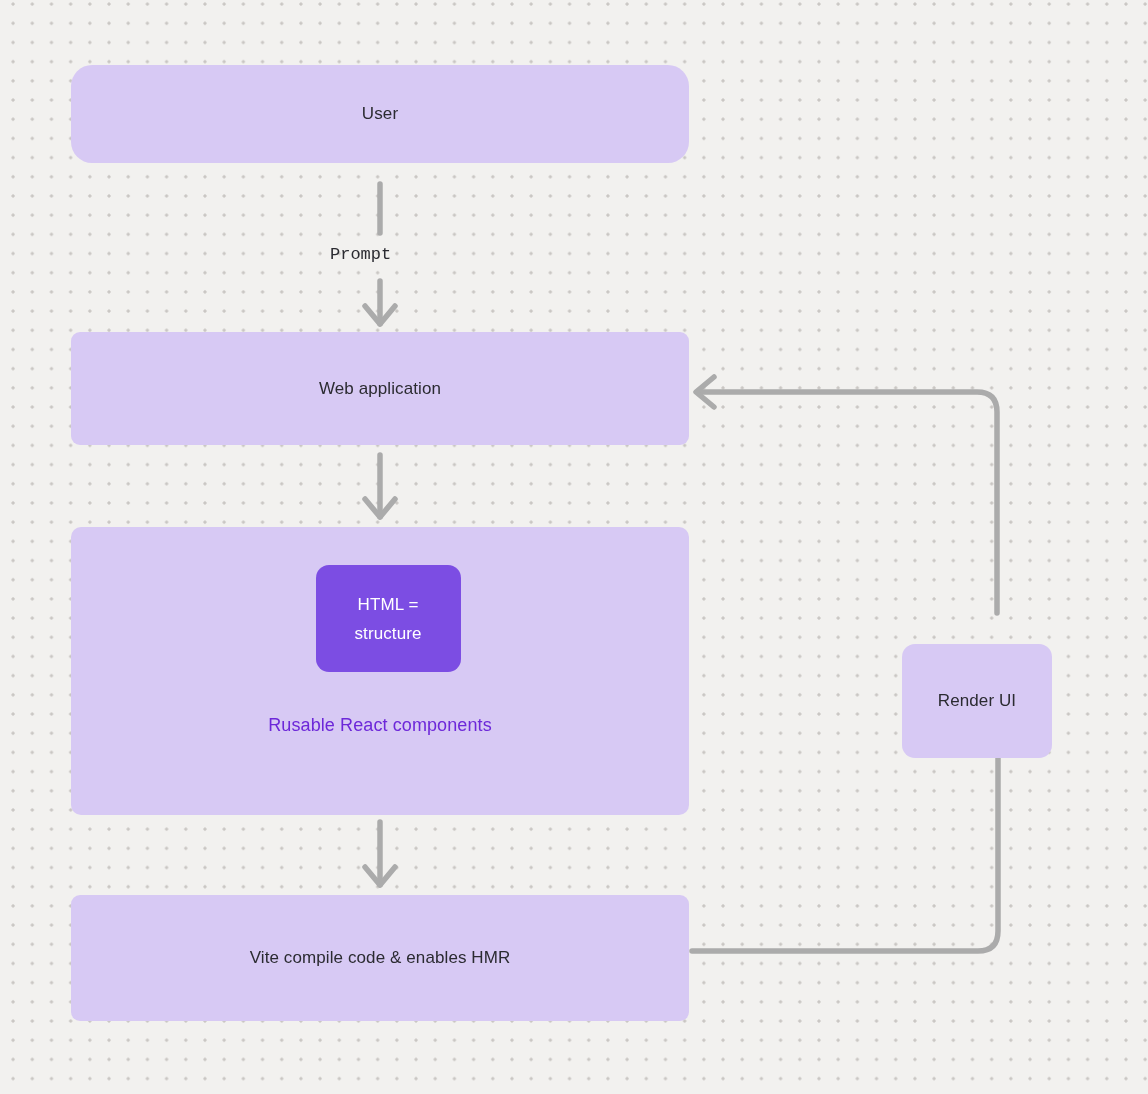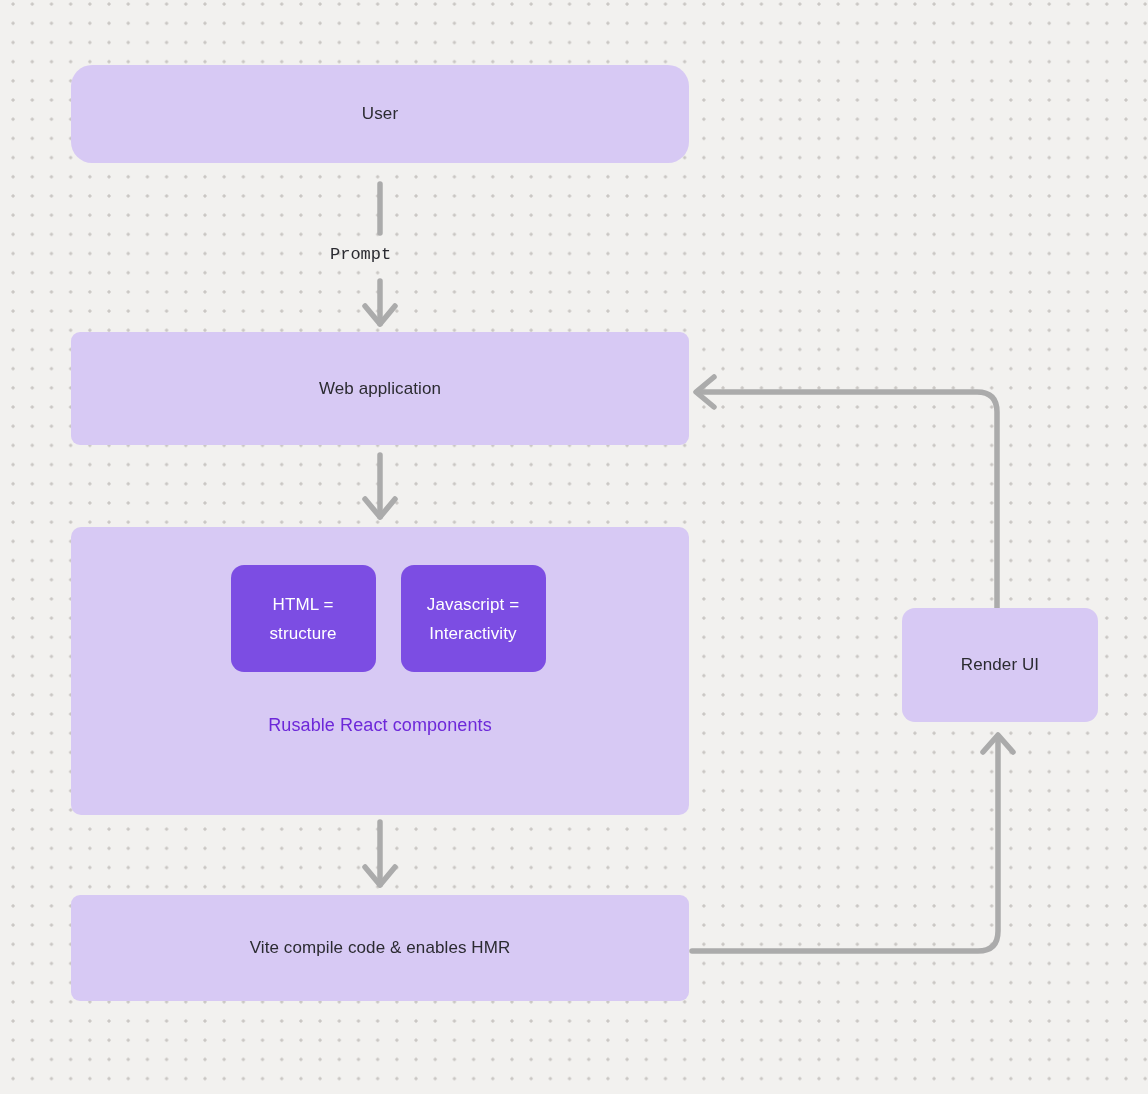--- a/index.html
+++ b/index.html
@@ -26,22 +26,22 @@
     background: #d7c9f4;
     border-radius: 9px;
     color: #2b2b31;
     font-size: 17px;
     font-weight: 500;
     letter-spacing: 0.1px;
   }
   .node-user            { left: 71px;  top: 65px;  width: 618px; height: 98px; border-radius: 21px; }
   .node-web-application { left: 71px;  top: 332px; width: 618px; height: 113px; }
   .node-components      { left: 71px;  top: 527px; width: 618px; height: 288px; border-radius: 10px; }
-  .node-vite            { left: 71px;  top: 895px; width: 618px; height: 106px; }
-  .node-render-ui       { left: 902px; top: 608px; width: 196px; height: 114px; border-radius: 13px; }
+  .node-vite            { left: 71px;  top: 895px; width: 618px; height: 126px; }
+  .node-render-ui       { left: 902px; top: 644px; width: 150px; height: 114px; border-radius: 13px; }
 
   .chip-row {
     position: absolute;
     left: 0; top: 38px;
     width: 618px;
     display: flex;
     justify-content: center;
     gap: 25px;
     margin-left: 8px;
   }
@@ -131,23 +131,20 @@
 
   <div class="node node-web-application">
     <span>Web application</span>
   </div>
 
   <div class="node node-components">
     <div class="chip-row">
       <div class="chip">
         <span>HTML = structure</span>
       </div>
-      <div class="chip">
-        <span>Javascript = Interactivity</span>
-      </div>
     </div>
     <div class="components-caption">Rusable React components</div>
   </div>
 
   <div class="node node-vite">
     <span>Vite compile code &amp; enables HMR</span>
   </div>
 
   <div class="node node-render-ui">
     <span>Render UI</span>

